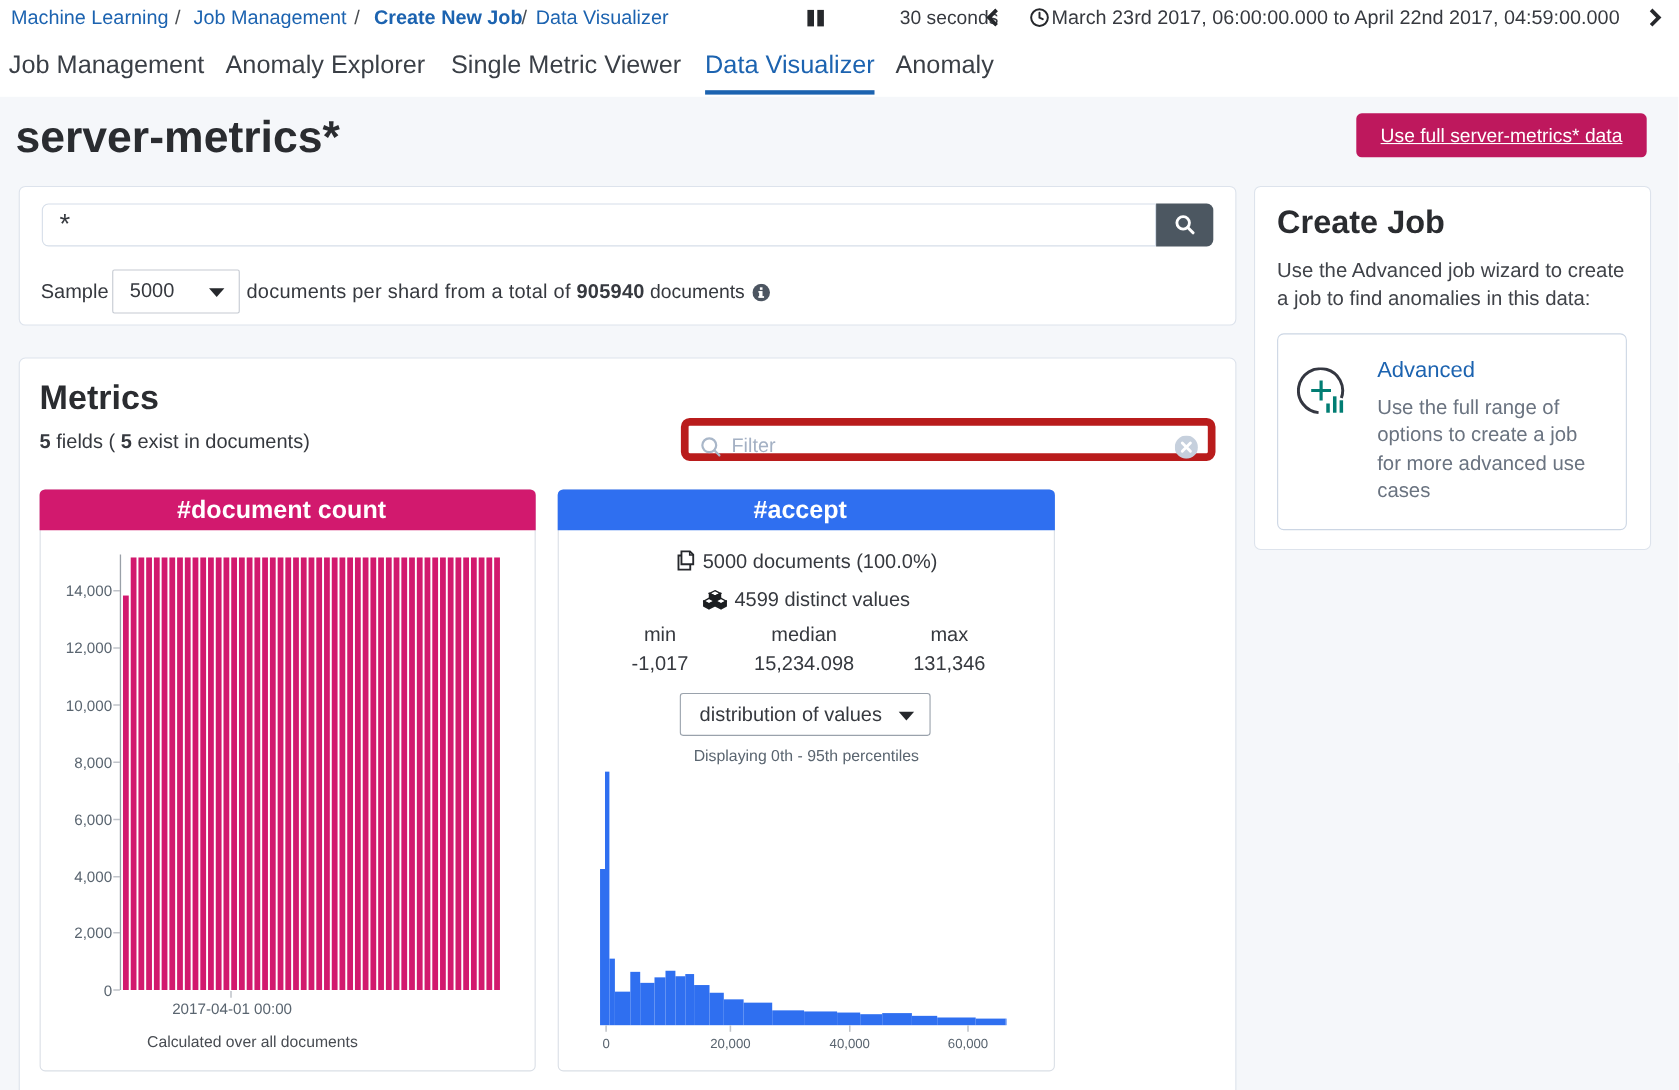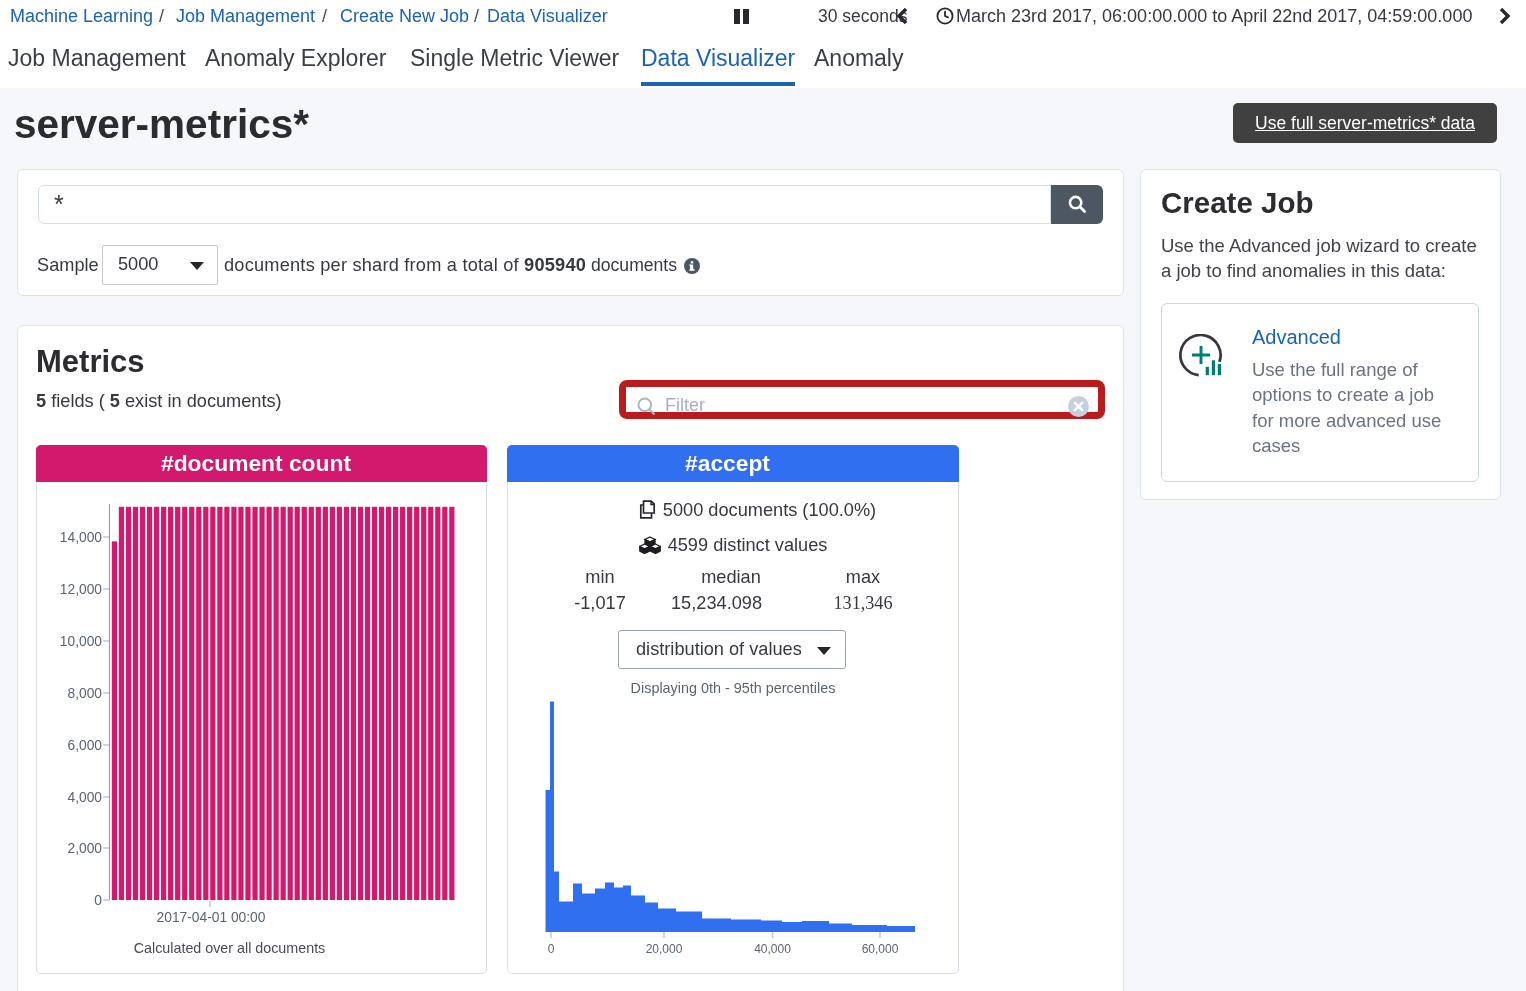--- a/index.html
+++ b/index.html
@@ -16,21 +16,21 @@
 </style>
 </head>
 <body>
 <div class="stage">
 
   <div class="abs" style="left:0;top:0;width:1526px;height:34px;background:#fff;"></div>
   <div class="abs crumb" style="left:10px;top:6px;">Machine Learning</div>
   <div class="abs sep" style="left:159px;top:6px;">/</div>
   <div class="abs crumb" style="left:176px;top:6px;">Job Management</div>
   <div class="abs sep" style="left:322px;top:6px;">/</div>
-  <div class="abs crumb" style="left:340px;top:6px;">Create New Job</div>
+  <div class="abs crumb" style="left:340px;top:6px;font-weight:bold;">Create New Job</div>
   <div class="abs sep" style="left:474px;top:6px;">/</div>
   <div class="abs crumb" style="left:487px;top:6px;">Data Visualizer</div>
 
   <div class="abs" style="left:734px;top:9px;width:6px;height:15px;background:#26282c;"></div>
   <div class="abs" style="left:743px;top:9px;width:6px;height:15px;background:#26282c;"></div>
   <div class="abs" style="left:818px;top:6px;font-size:17.5px;color:#36393f;">30 seconds</div>
 
   <svg class="abs" style="left:895px;top:7px;" width="14" height="18" viewBox="0 0 14 18">
       <path d="M11 2 L4 9 L11 16" fill="none" stroke="#26282c" stroke-width="3.4"></path>
     </svg>
@@ -49,21 +49,21 @@
   <div class="abs tab" style="left:205px;top:45px;">Anomaly Explorer</div>
   <div class="abs tab" style="left:410px;top:45px;">Single Metric Viewer</div>
   <div class="abs tab blue" style="left:641px;top:45px;">Data Visualizer</div>
   <div class="abs tab" style="left:814px;top:45px;">Anomaly</div>
   <div class="abs" style="left:641px;top:82px;width:154px;height:4px;background:#1c63b0;"></div>
 
   <div class="abs" style="left:0;top:88px;width:1526px;height:903px;background:#f5f7fa;"></div>
 
   <div class="abs" style="left:14px;top:101px;font-size:40.5px;font-weight:700;color:#2a2c30;">server-metrics*</div>
 
-  <div class="abs" style="left:1233px;top:103px;width:264px;height:40px;background:#404040;border-radius:5px;text-align:center;line-height:40px;">
+  <div class="abs" style="left:1233px;top:103px;width:264px;height:40px;background:#be185d;border-radius:5px;text-align:center;line-height:40px;">
     <span style="color:#fff;font-size:17.5px;text-decoration:underline;">Use full server-metrics* data</span>
   </div>
 
   <div class="panel" style="left:17px;top:169px;width:1107px;height:127px;"></div>
   <div class="abs" style="left:38px;top:185px;width:1013px;height:39px;border:1px solid #d6dee9;border-radius:6px 0 0 6px;background:#fff;font-size:25px;color:#36393f;line-height:36px;padding-left:15px;">*</div>
   <div class="abs" style="left:1051px;top:185px;width:52px;height:39px;background:#4c5761;border-radius:0 6px 6px 0;">
     <svg style="position:absolute;left:16px;top:9px;" width="21" height="21" viewBox="0 0 21 21">
         <circle cx="8.6" cy="8.6" r="5.7" fill="none" stroke="#fff" stroke-width="2.6"></circle>
         <path d="M12.8 12.8 L17.6 17.6" stroke="#fff" stroke-width="2.8" stroke-linecap="round"></path>
       </svg>
@@ -195,21 +195,21 @@
       </g>
     <text x="175" y="440" font-family="Liberation Sans" font-size="13.8" fill="#5a6570" text-anchor="middle">2017-04-01 00:00</text>
   </svg>
   <div class="abs" style="left:36px;top:940px;width:387px;text-align:center;font-size:14.3px;color:#484c52;">Calculated over all documents</div>
 
   <div class="abs" style="left:507px;top:445px;width:452px;height:529px;background:#fff;border:1px solid #dadfe6;border-radius:5px;"></div>
   <div class="abs" style="left:507px;top:445px;width:452px;height:37px;background:#2f6ff0;border-radius:5px 5px 0 0;text-align:center;">
     <span style="color:#fff;font-size:22.8px;font-weight:700;line-height:37px;position:relative;left:-5.5px;">#accept</span>
   </div>
 
-  <div class="abs" style="left:507px;top:500px;width:452px;text-align:center;font-size:18.2px;color:#36393f;margin-left:24px;">
+  <div class="abs" style="left:507px;top:500px;width:452px;text-align:center;font-size:18.2px;color:#36393f;">
     <svg style="vertical-align:-3px;margin-right:6px;" width="19" height="19" viewBox="0 0 19 19">
         <path d="M5.5 1.2 H13.2 L16.2 4.2 V13 H5.5 Z" fill="none" stroke="#26282c" stroke-width="1.7"></path>
         <path d="M13 1.5 V4.5 H16" fill="none" stroke="#26282c" stroke-width="1.4"></path>
         <path d="M5.5 5 H2.8 V17.8 H13.5 V13" fill="none" stroke="#26282c" stroke-width="1.7"></path>
       </svg>5000 documents (100.0%)
   </div>
 
   <div class="abs" style="left:507px;top:535px;width:452px;text-align:center;font-size:18.2px;color:#36393f;">
     <svg style="vertical-align:-3px;margin-right:7px;" width="22" height="18" viewBox="0 0 22 18">
         <g stroke="#1c1e21" stroke-width="1.3" fill="#1c1e21">
@@ -223,22 +223,22 @@
           <path d="M11.5 10.5 L16.5 13 L16.5 17.5 L11.5 15 Z"></path>
           <path d="M21.2 10.5 L16.5 13 L16.5 17.5 L21.2 15 Z"></path>
         </g>
       </svg>4599 distinct values
   </div>
 
   <div class="abs" style="left:560px;top:567px;width:80px;text-align:center;font-size:18.2px;color:#36393f;">min</div>
   <div class="abs" style="left:691px;top:567px;width:80px;text-align:center;font-size:18.2px;color:#36393f;">median</div>
   <div class="abs" style="left:823px;top:567px;width:80px;text-align:center;font-size:18.2px;color:#36393f;">max</div>
   <div class="abs" style="left:550px;top:593px;width:100px;text-align:center;font-size:18.2px;color:#36393f;">-1,017</div>
-  <div class="abs" style="left:671px;top:593px;width:120px;text-align:left;font-size:18.2px;color:#36393f;">15,234.098</div>
-  <div class="abs" style="left:813px;top:593px;width:100px;text-align:center;font-size:18.2px;color:#36393f;font-family:Liberation Serif, serif;">131,346</div>
+  <div class="abs" style="left:671px;top:593px;width:120px;text-align:center;font-size:18.2px;color:#36393f;">15,234.098</div>
+  <div class="abs" style="left:813px;top:593px;width:100px;text-align:center;font-size:18.2px;color:#36393f;">131,346</div>
 
   <div class="abs" style="left:618px;top:630px;width:228px;height:39px;border:1px solid #9aa2ac;border-radius:3px;background:#fff;">
     <span style="position:absolute;left:17px;top:8px;font-size:18.2px;color:#36393f;">distribution of values</span>
     <span style="position:absolute;right:14px;top:16px;width:0;height:0;border-left:7px solid transparent;border-right:7px solid transparent;border-top:8px solid #26282c;"></span>
   </div>
   <div class="abs" style="left:507px;top:680px;width:452px;text-align:center;font-size:14.4px;color:#5a6570;">Displaying 0th - 95th percentiles</div>
 
   <svg class="abs" style="left:507px;top:695px;" width="452" height="265" viewBox="0 0 452 265">
     <g fill="#2f6ff0">
         <rect x="38.5" y="95" width="4.5" height="142.0"></rect>

